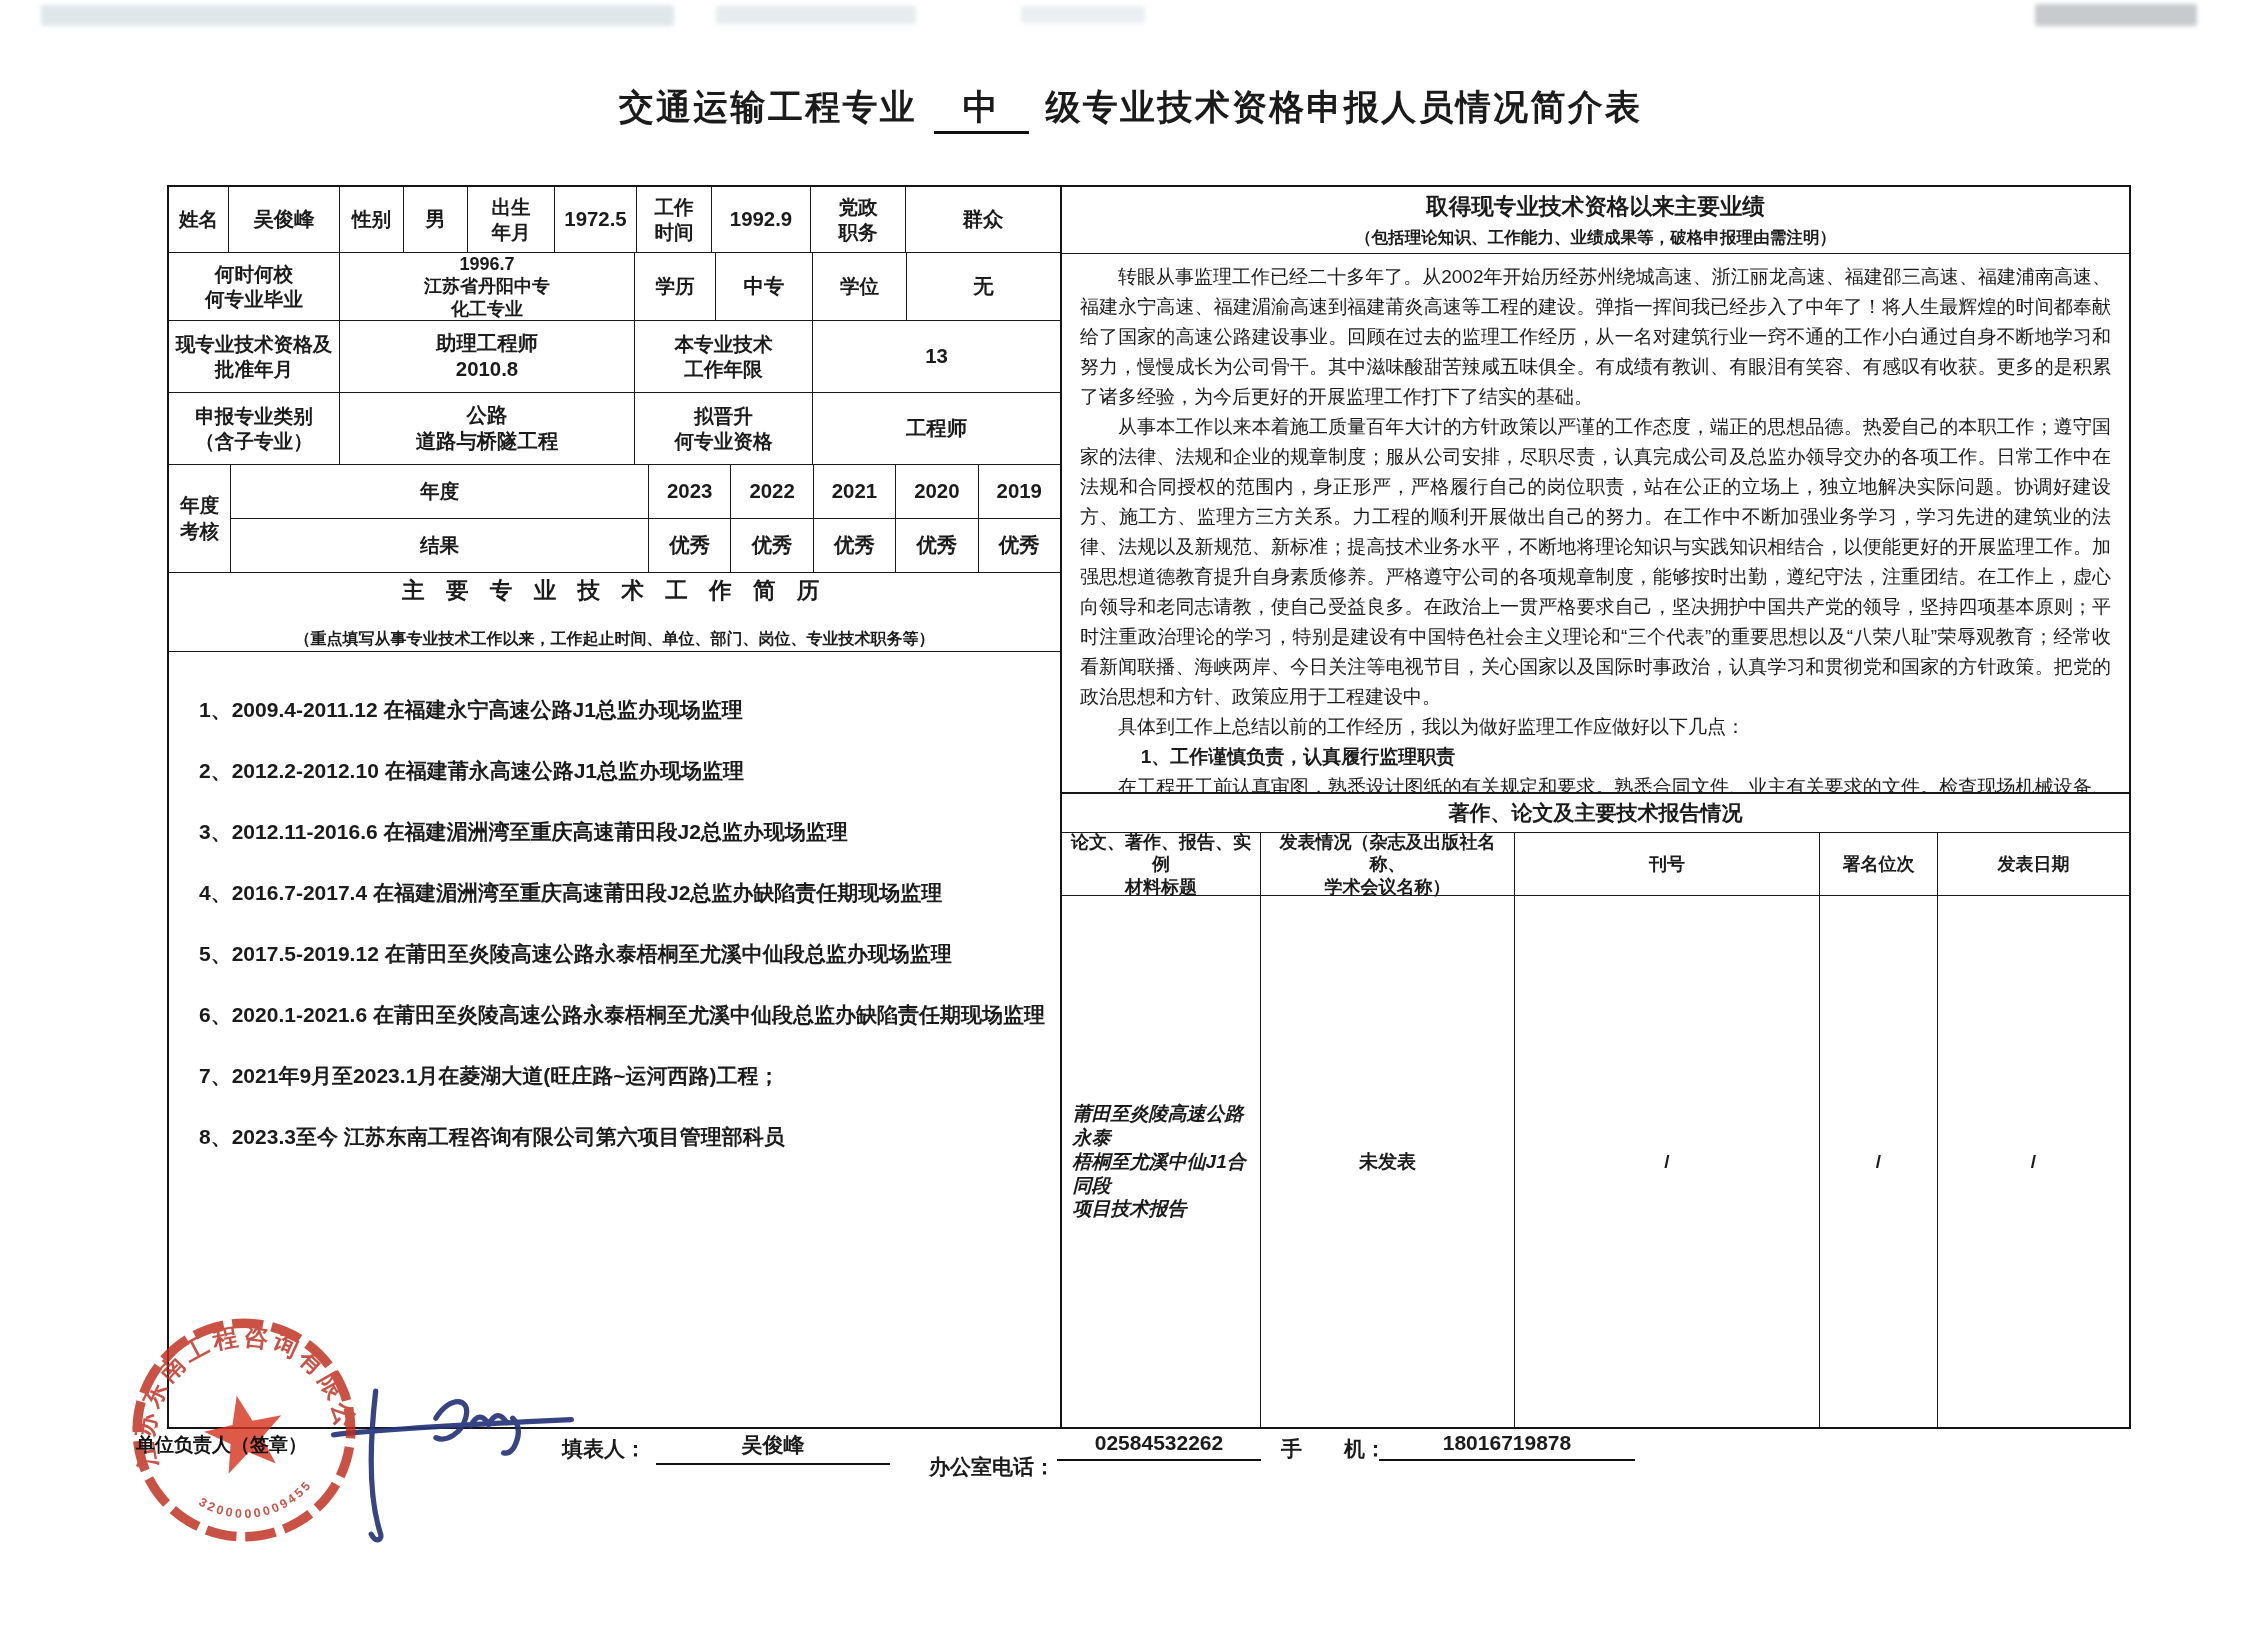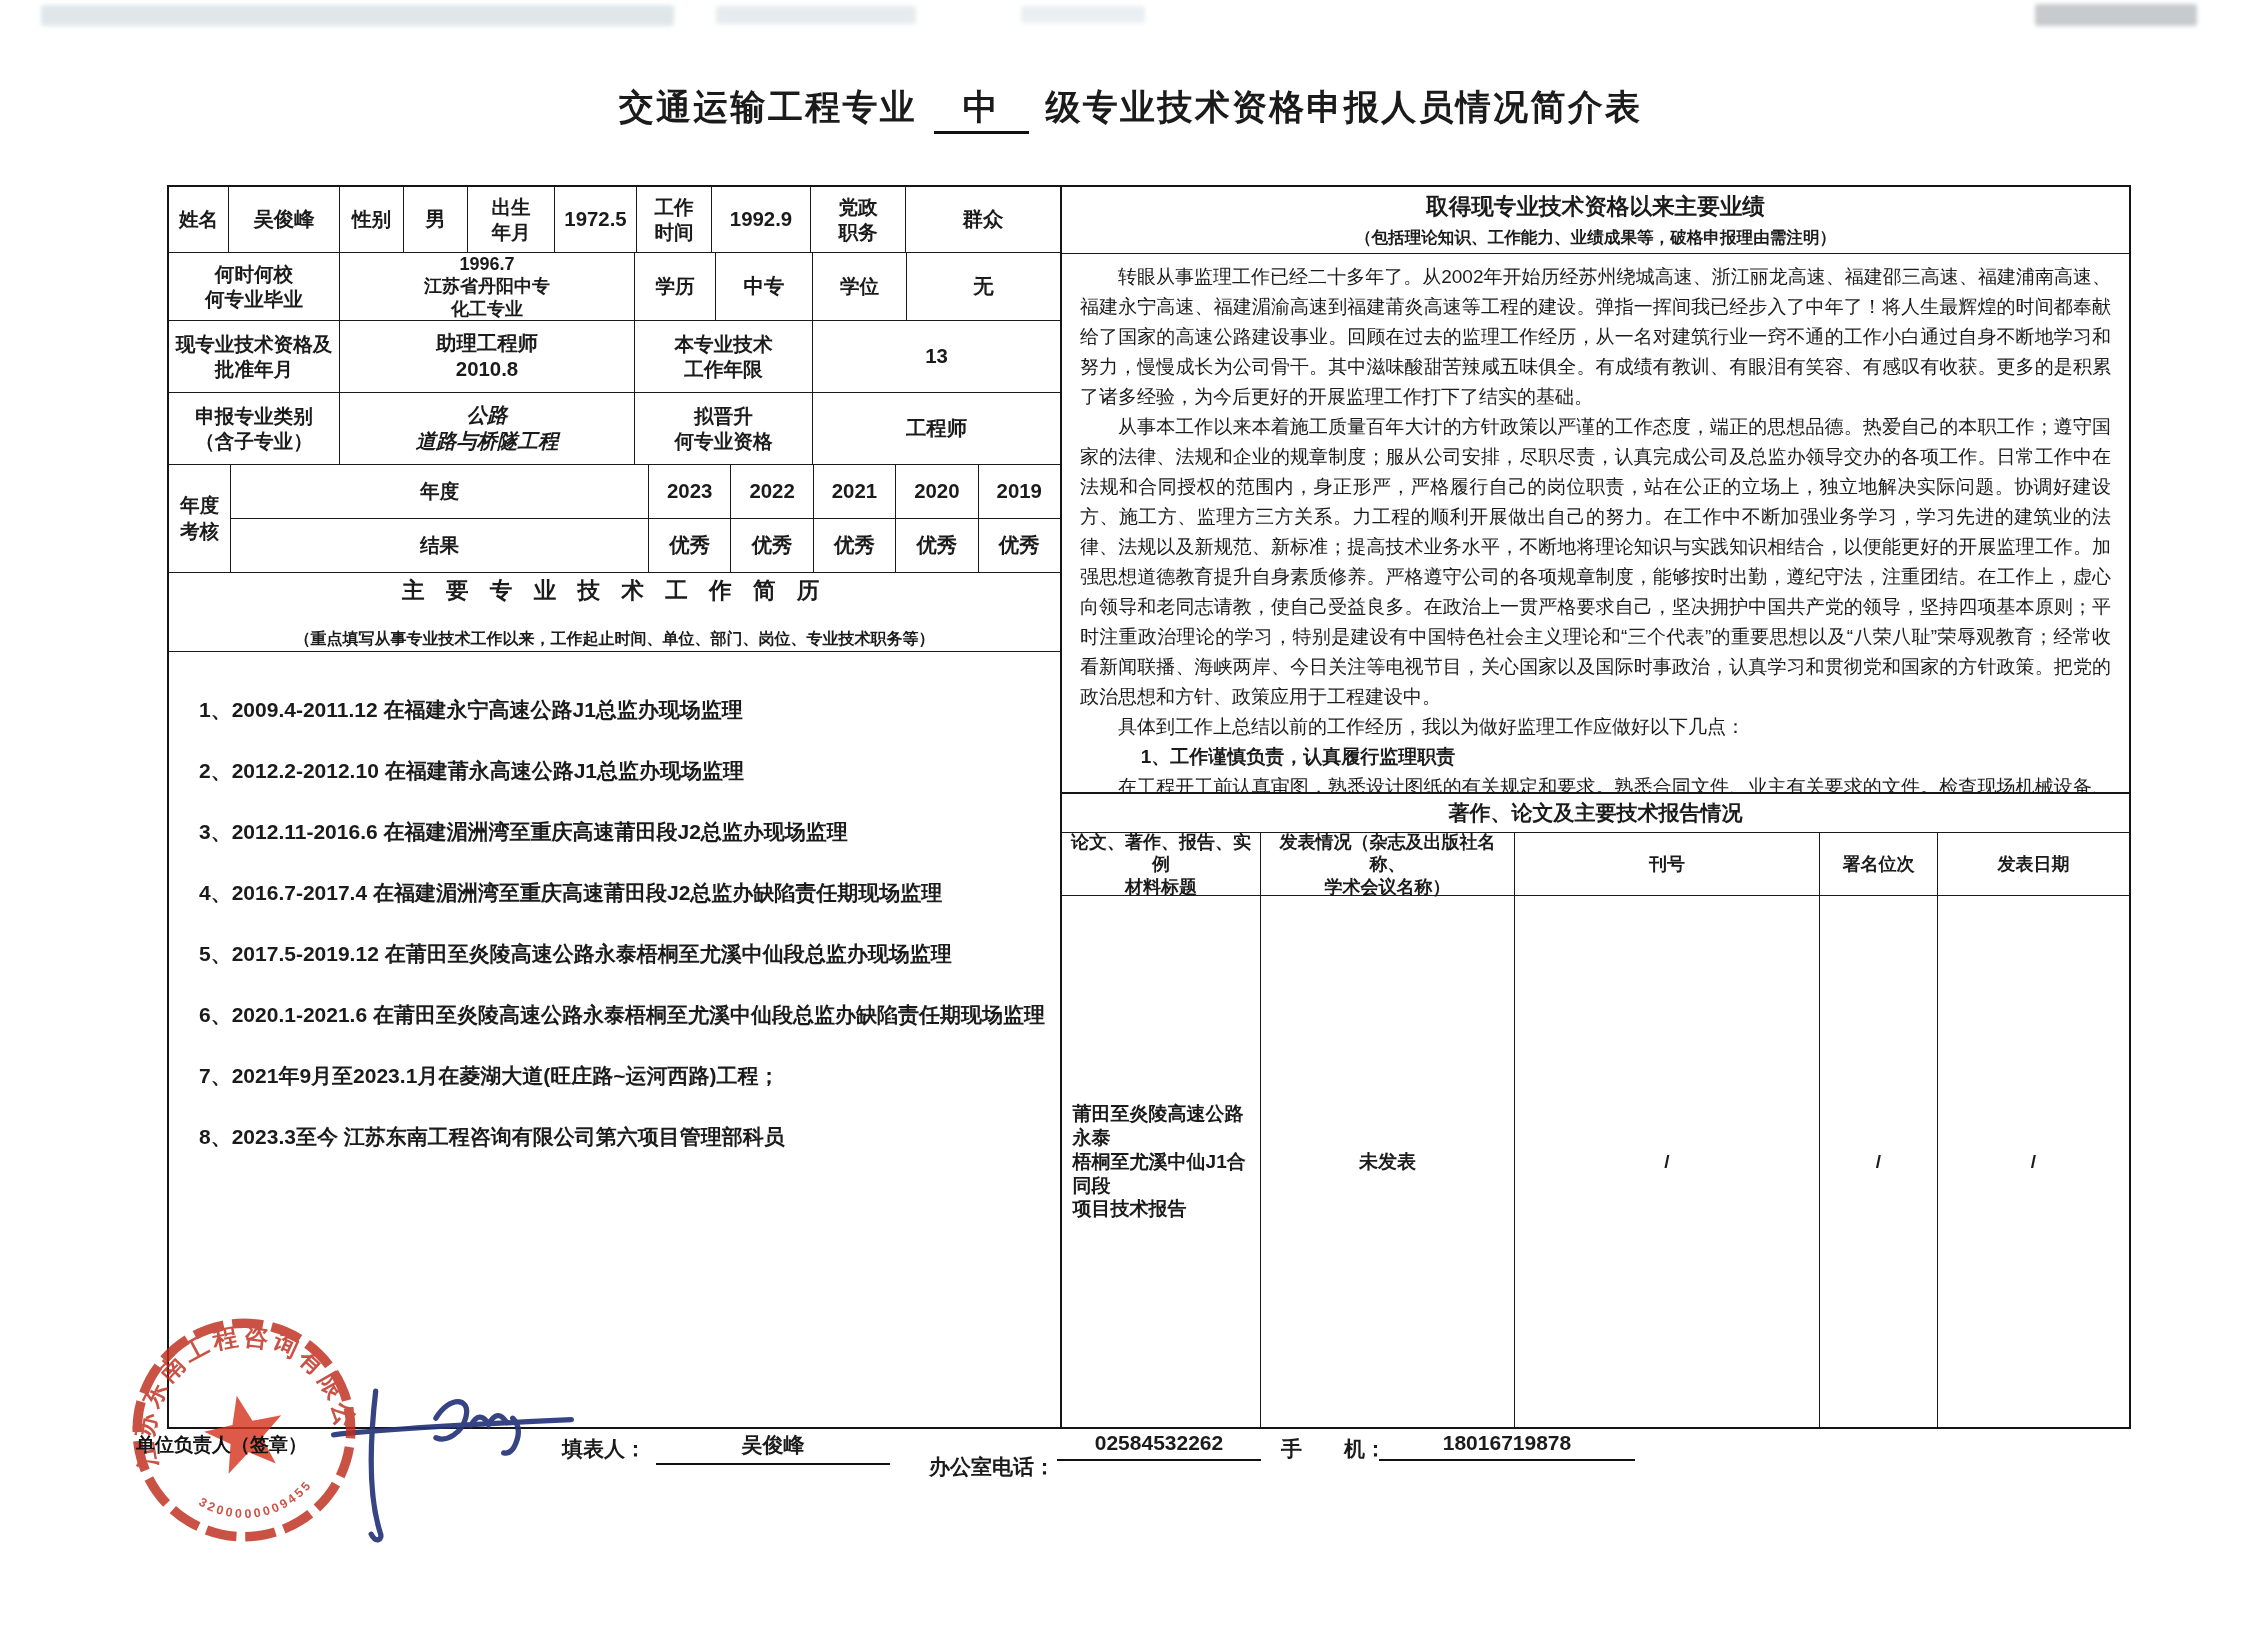--- a/index.html
+++ b/index.html
@@ -46,21 +46,21 @@
   .ach-body{flex:1;padding:7.5px 18px 0 18px;font-size:19px;line-height:30px;text-align:justify;overflow:hidden;}
   .ach-body p{margin:0;text-indent:2em;}
   .ach-body p[data-type="h"]{text-indent:3.2em;font-weight:bold;}
   
   .pubs-title{height:38px;border-top:2.3px solid #151515;border-bottom:1.5px solid #1a1a1a;
               display:flex;align-items:center;justify-content:center;font-size:21px;font-weight:bold;}
   .pub-head{height:63px;}
   .pub-head .cell{font-size:18px;font-weight:bold;}
   .pub-row{flex:1;border-bottom:none;}
   .pub-row .cell{font-size:19px;font-weight:bold;}
-  .pub-row .cell.first{align-items:flex-start;text-align:left;padding-left:10.6px;}
+  .pub-row .cell.first{align-items:flex-start;text-align:left;padding-left:10.6px;font-style:italic;}
   .c1{flex:0 0 199px;} .c2{flex:0 0 254px;} .c3{flex:0 0 305px;} .c4{flex:0 0 118px;} .c5{flex:1;}
   
   .footer-line{position:absolute;top:1429px;left:0;width:100%;height:53px;font-size:21px;font-weight:bold;}
   .f-abs{position:absolute;white-space:nowrap;}
   .f-underline{display:inline-block;border-bottom:2.3px solid #111;text-align:center;padding-bottom:4.5px;}
   
   .stamp{position:absolute;left:127px;top:1313px;width:234px;height:234px;opacity:.92;}
   .signature{position:absolute;left:323px;top:1385px;width:271px;height:162px;}
   .leader-label{position:absolute;left:136px;top:1432px;font-size:19px;font-weight:bold;color:#141414;z-index:3;}
 </style>
@@ -118,21 +118,21 @@
         <div class="cell val" style="flex:0 0 295px;">助理工程师
 2010.8</div>
         <div class="cell lbl" style="flex:0 0 178px;">本专业技术
 工作年限</div>
         <div class="cell val" style="flex:1;">13</div>
       </div>
 
       <div class="row" style="height:72px;">
         <div class="cell lbl" style="flex:0 0 171px;">申报专业类别
 （含子专业）</div>
-        <div class="cell val" style="flex:0 0 295px;font-style:italic;">公路
+        <div class="cell val" style="flex:0 0 295px;">公路
 道路与桥隧工程</div>
         <div class="cell lbl" style="flex:0 0 178px;">拟晋升
 何专业资格</div>
         <div class="cell val" style="flex:1;">工程师</div>
       </div>
 
       <div class="assess">
         <div class="assess-label">年度
 考核</div>
         <div class="assess-grid">

